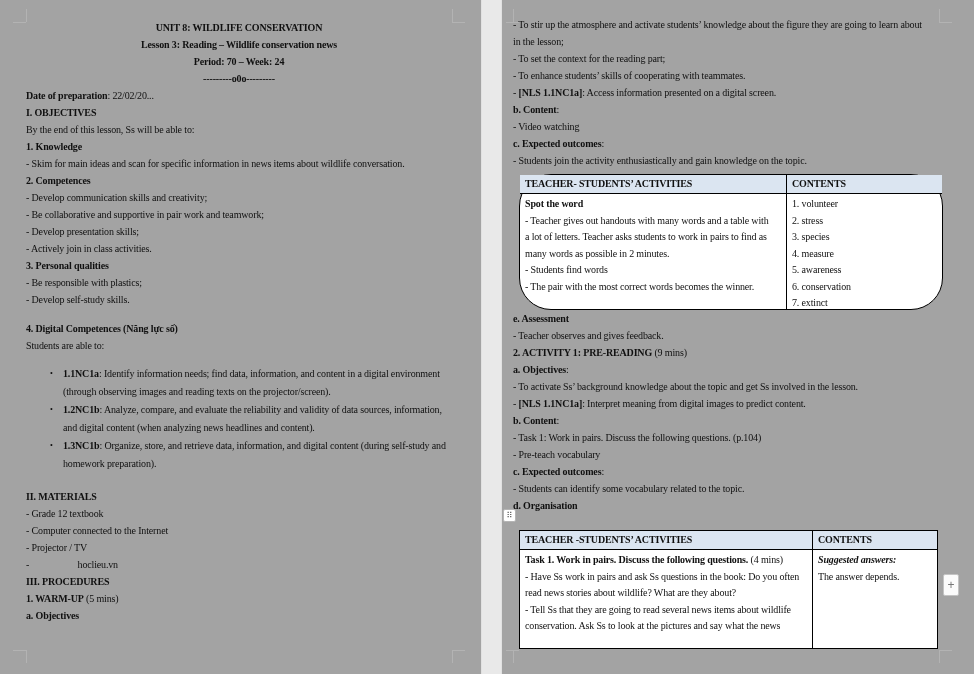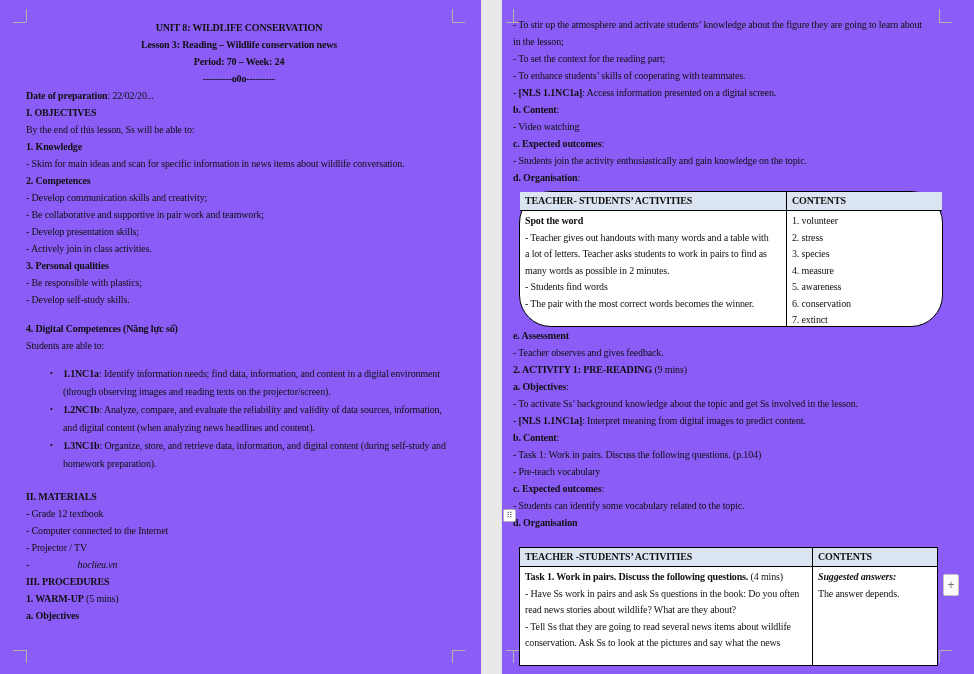--- a/index.html
+++ b/index.html
@@ -2,32 +2,32 @@
 <html><head>
 <meta charset="utf-8">
 <style>
   html,body{margin:0;padding:0;}
   body{
     width:974px;height:674px;overflow:hidden;position:relative;
     background:#e9e9e9;
     font-family:"Liberation Serif","DejaVu Serif",serif;
     font-size:10px;color:#101010;letter-spacing:-0.15px;
   }
-  .page{position:absolute;top:0;height:674px;background:#8b5cf6;}
+  .page{position:absolute;top:0;height:674px;background:#a3a3a3;}
   #pageL{left:0;width:481px;}
   #pageR{left:502px;width:472px;}
   #gutter{position:absolute;left:481px;top:0;width:21px;height:674px;background:#e9e9e9;
     border-left:1px solid #e1e1e1;border-right:1px solid #e1e1e1;box-sizing:border-box;}
   .txt{position:absolute;}
   #txtL{left:26px;top:19px;width:426px;}
   #txtR{left:11px;top:16px;width:428px;}
   .ln{line-height:17px;white-space:nowrap;}
   .c{text-align:center;}
   .sb{font-weight:bold;}
-  .it{font-style:italic;padding-left:46px;}
+  .it{padding-left:46px;}
   .bi{font-weight:bold;font-style:italic;}
   .lst{line-height:18px;padding-left:37px;position:relative;}
   .cont{line-height:18px;padding-left:37px;}
   .blt{position:absolute;left:24px;top:0;font-size:8px;}
   .g12{margin-top:12px}.g11{margin-top:11px}.g15{margin-top:15px}
   .tbl{border:1px solid #000;display:flex;box-sizing:border-box;background:#fff;}
   #tbl1{margin-left:6px;margin-top:5px;width:424px;border-radius:32px;}
   #tbl2{margin-left:6px;margin-top:16px;width:419px;}
   .col{box-sizing:border-box;}
   #tbl1 .colL{width:267px;border-right:1px solid #000;}
@@ -98,21 +98,20 @@
   <div class="txt" id="txtR">
     <div class="ln"><span>- To stir up the atmosphere and activate students’ knowledge about the figure they are going to learn about</span></div>
     <div class="ln"><span>in the lesson;</span></div>
     <div class="ln"><span>- To set the context for the reading part;</span></div>
     <div class="ln"><span>- To enhance students’ skills of cooperating with teammates.</span></div>
     <div class="ln"><span>- </span><span class="sb">[NLS 1.1NC1a]</span><span>: Access information presented on a digital screen.</span></div>
     <div class="ln"><span class="sb">b. Content</span><span>:</span></div>
     <div class="ln"><span>- Video watching</span></div>
     <div class="ln"><span class="sb">c. Expected outcomes</span><span>:</span></div>
     <div class="ln"><span>- Students join the activity enthusiastically and gain knowledge on the topic.</span></div>
-    <div class="ln"><span class="sb">d. Organisation</span><span>:</span></div>
 
     <div class="tbl" id="tbl1">
       <div class="col colL">
         <div class="hdr">TEACHER- STUDENTS’ ACTIVITIES</div>
         <div class="cellbody">
           <div class="tl"><span class="sb">Spot the word</span></div>
           <div class="tl"><span>- Teacher gives out handouts with many words and a table with</span></div>
           <div class="tl"><span>a lot of letters. Teacher asks students to work in pairs to find as</span></div>
           <div class="tl"><span>many words as possible in 2 minutes.</span></div>
           <div class="tl"><span>- Students find words</span></div>

